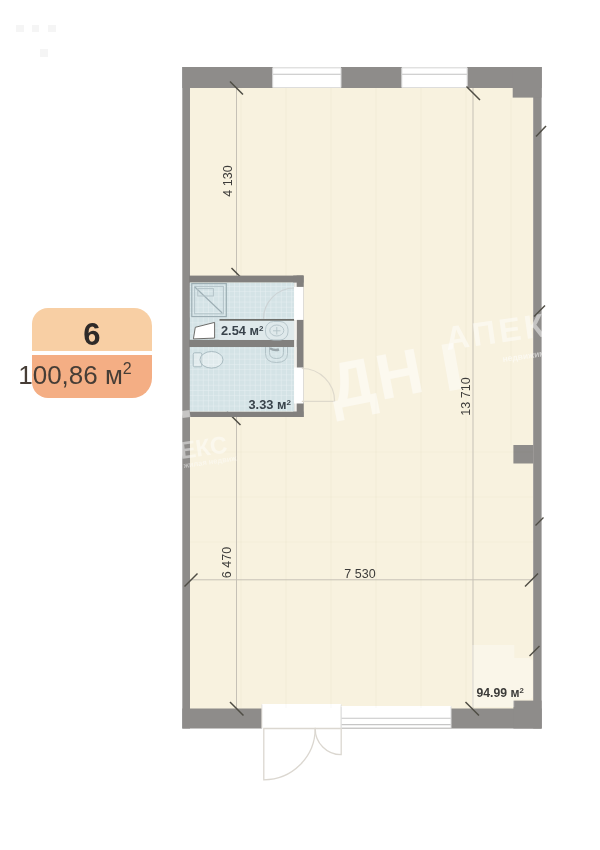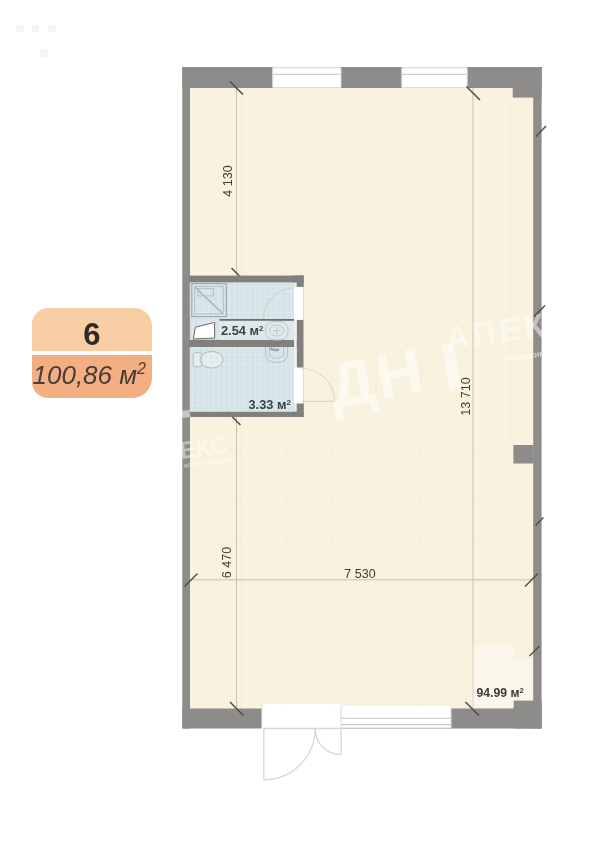--- a/index.html
+++ b/index.html
@@ -188,14 +188,14 @@
     <rect x="48" y="25" width="8" height="7"></rect>
     <rect x="40" y="49" width="8" height="8"></rect>
   </g>
 </svg>
 
 <div style="position:absolute;left:31.5px;top:307.5px;width:120.5px;height:43.5px;background:#f8cfa4;border-radius:16px 18px 0 0;"></div>
 <div style="position:absolute;left:31.5px;top:355px;width:120.5px;height:43px;background:#f4ae84;border-radius:0 0 20px 16px;"></div>
 
 <div style="position:absolute;left:31.5px;top:317px;width:120.5px;text-align:center;font-size:31px;font-weight:700;color:#2e2a28;">6</div>
 
-<div style="position:absolute;left:16px;top:360px;width:130px;text-align:right;font-size:26px;font-weight:400;color:#463d36;font-style:italic;">100,86 м<sup style="font-size:16px;">2</sup></div>
+<div style="position:absolute;left:10px;top:360px;width:130px;text-align:center;font-size:26px;font-weight:400;color:#463d36;">100,86 м<sup style="font-size:16px;">2</sup></div>
 </div>
 
 </body></html>

